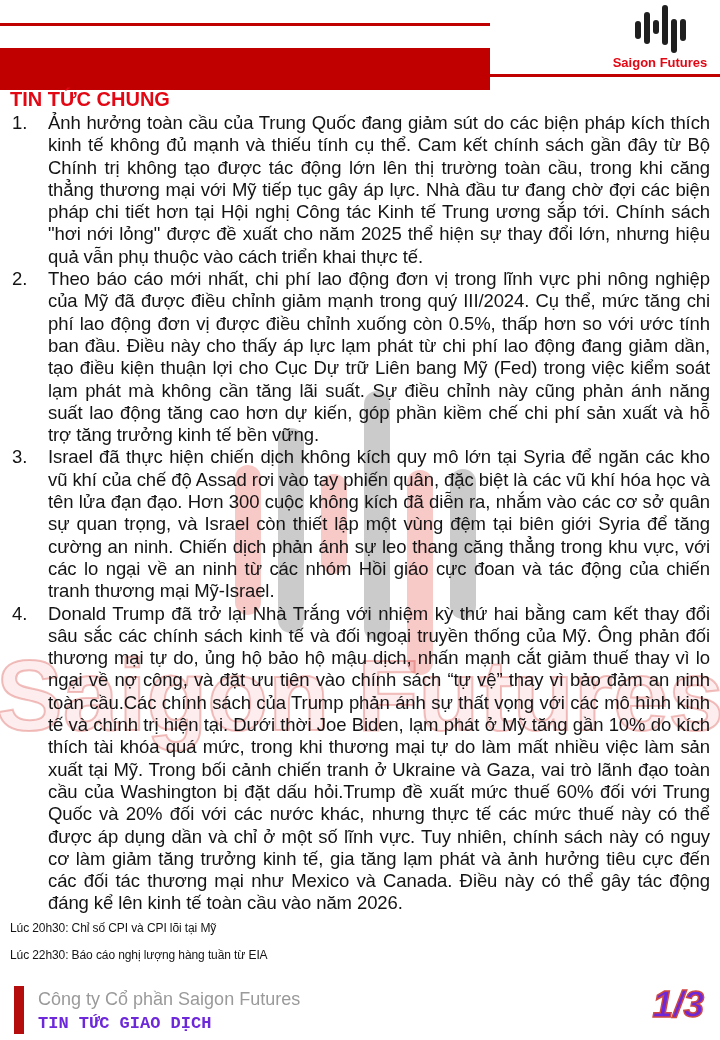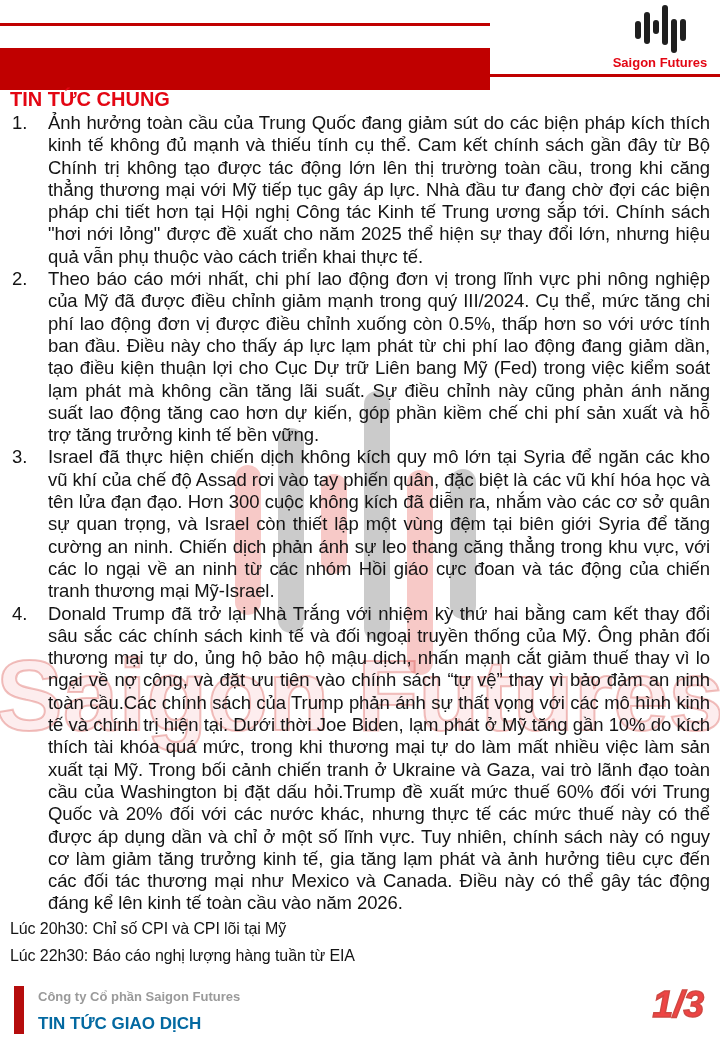--- a/index.html
+++ b/index.html
@@ -48,30 +48,30 @@
   
   .content { position:absolute; top:88px; left:10px; width:700px; z-index:1; }
   .section-title { color:#e30613; font-weight:700; font-size:20px; line-height:22px; margin:0 0 2px 0; }
   ol.news { margin:0; padding:0; list-style:none; }
   li.news-item {
     position:relative; padding-left:38px; text-align:justify;
     font-size:18.5px; line-height:22.3px; letter-spacing:-0.1px;
   }
   .item-num { position:absolute; left:2px; top:0; }
   .events-title { margin-top:3px; }
-  .event-line { font-size:16px; line-height:27px; letter-spacing:-0.1px; }
+  .event-line { font-size:12px; line-height:27px; letter-spacing:-0.1px; }
 
   
   .footer-accent { position:absolute; left:14px; top:986px; width:10px; height:48px; background:#b50d0d; z-index:2; }
-  .footer-company { position:absolute; left:38px; top:989px; font-size:13px; font-weight:700; color:#9a9a9a; z-index:2; }
-  .footer-doc { position:absolute; left:38px; top:1014px; font-size:17px; font-weight:700; color:#0369a1; z-index:2; }
+  .footer-company { position:absolute; left:38px; top:989px; font-size:18px; font-weight:400; color:#9a9a9a; z-index:2; }
+  .footer-doc { position:absolute; left:38px; top:1014px; font-size:17px; font-weight:700; color:#6d28d9; z-index:2;font-family:Liberation Mono, monospace; }
   .page-number {
     position:absolute; right:16px; top:984px; z-index:2;
     font-size:37px; font-weight:700; font-style:italic;
-    color:#ef4444; -webkit-text-stroke:1.5px #cf4842;
+    color:#6d28d9; -webkit-text-stroke:1.5px #cf4842;
   }
 </style>
 </head>
 <body>
 
 <div class="page">
 
   <div class="watermark">
     <div class="wm-bars">
       <span class="wb1"></span>

